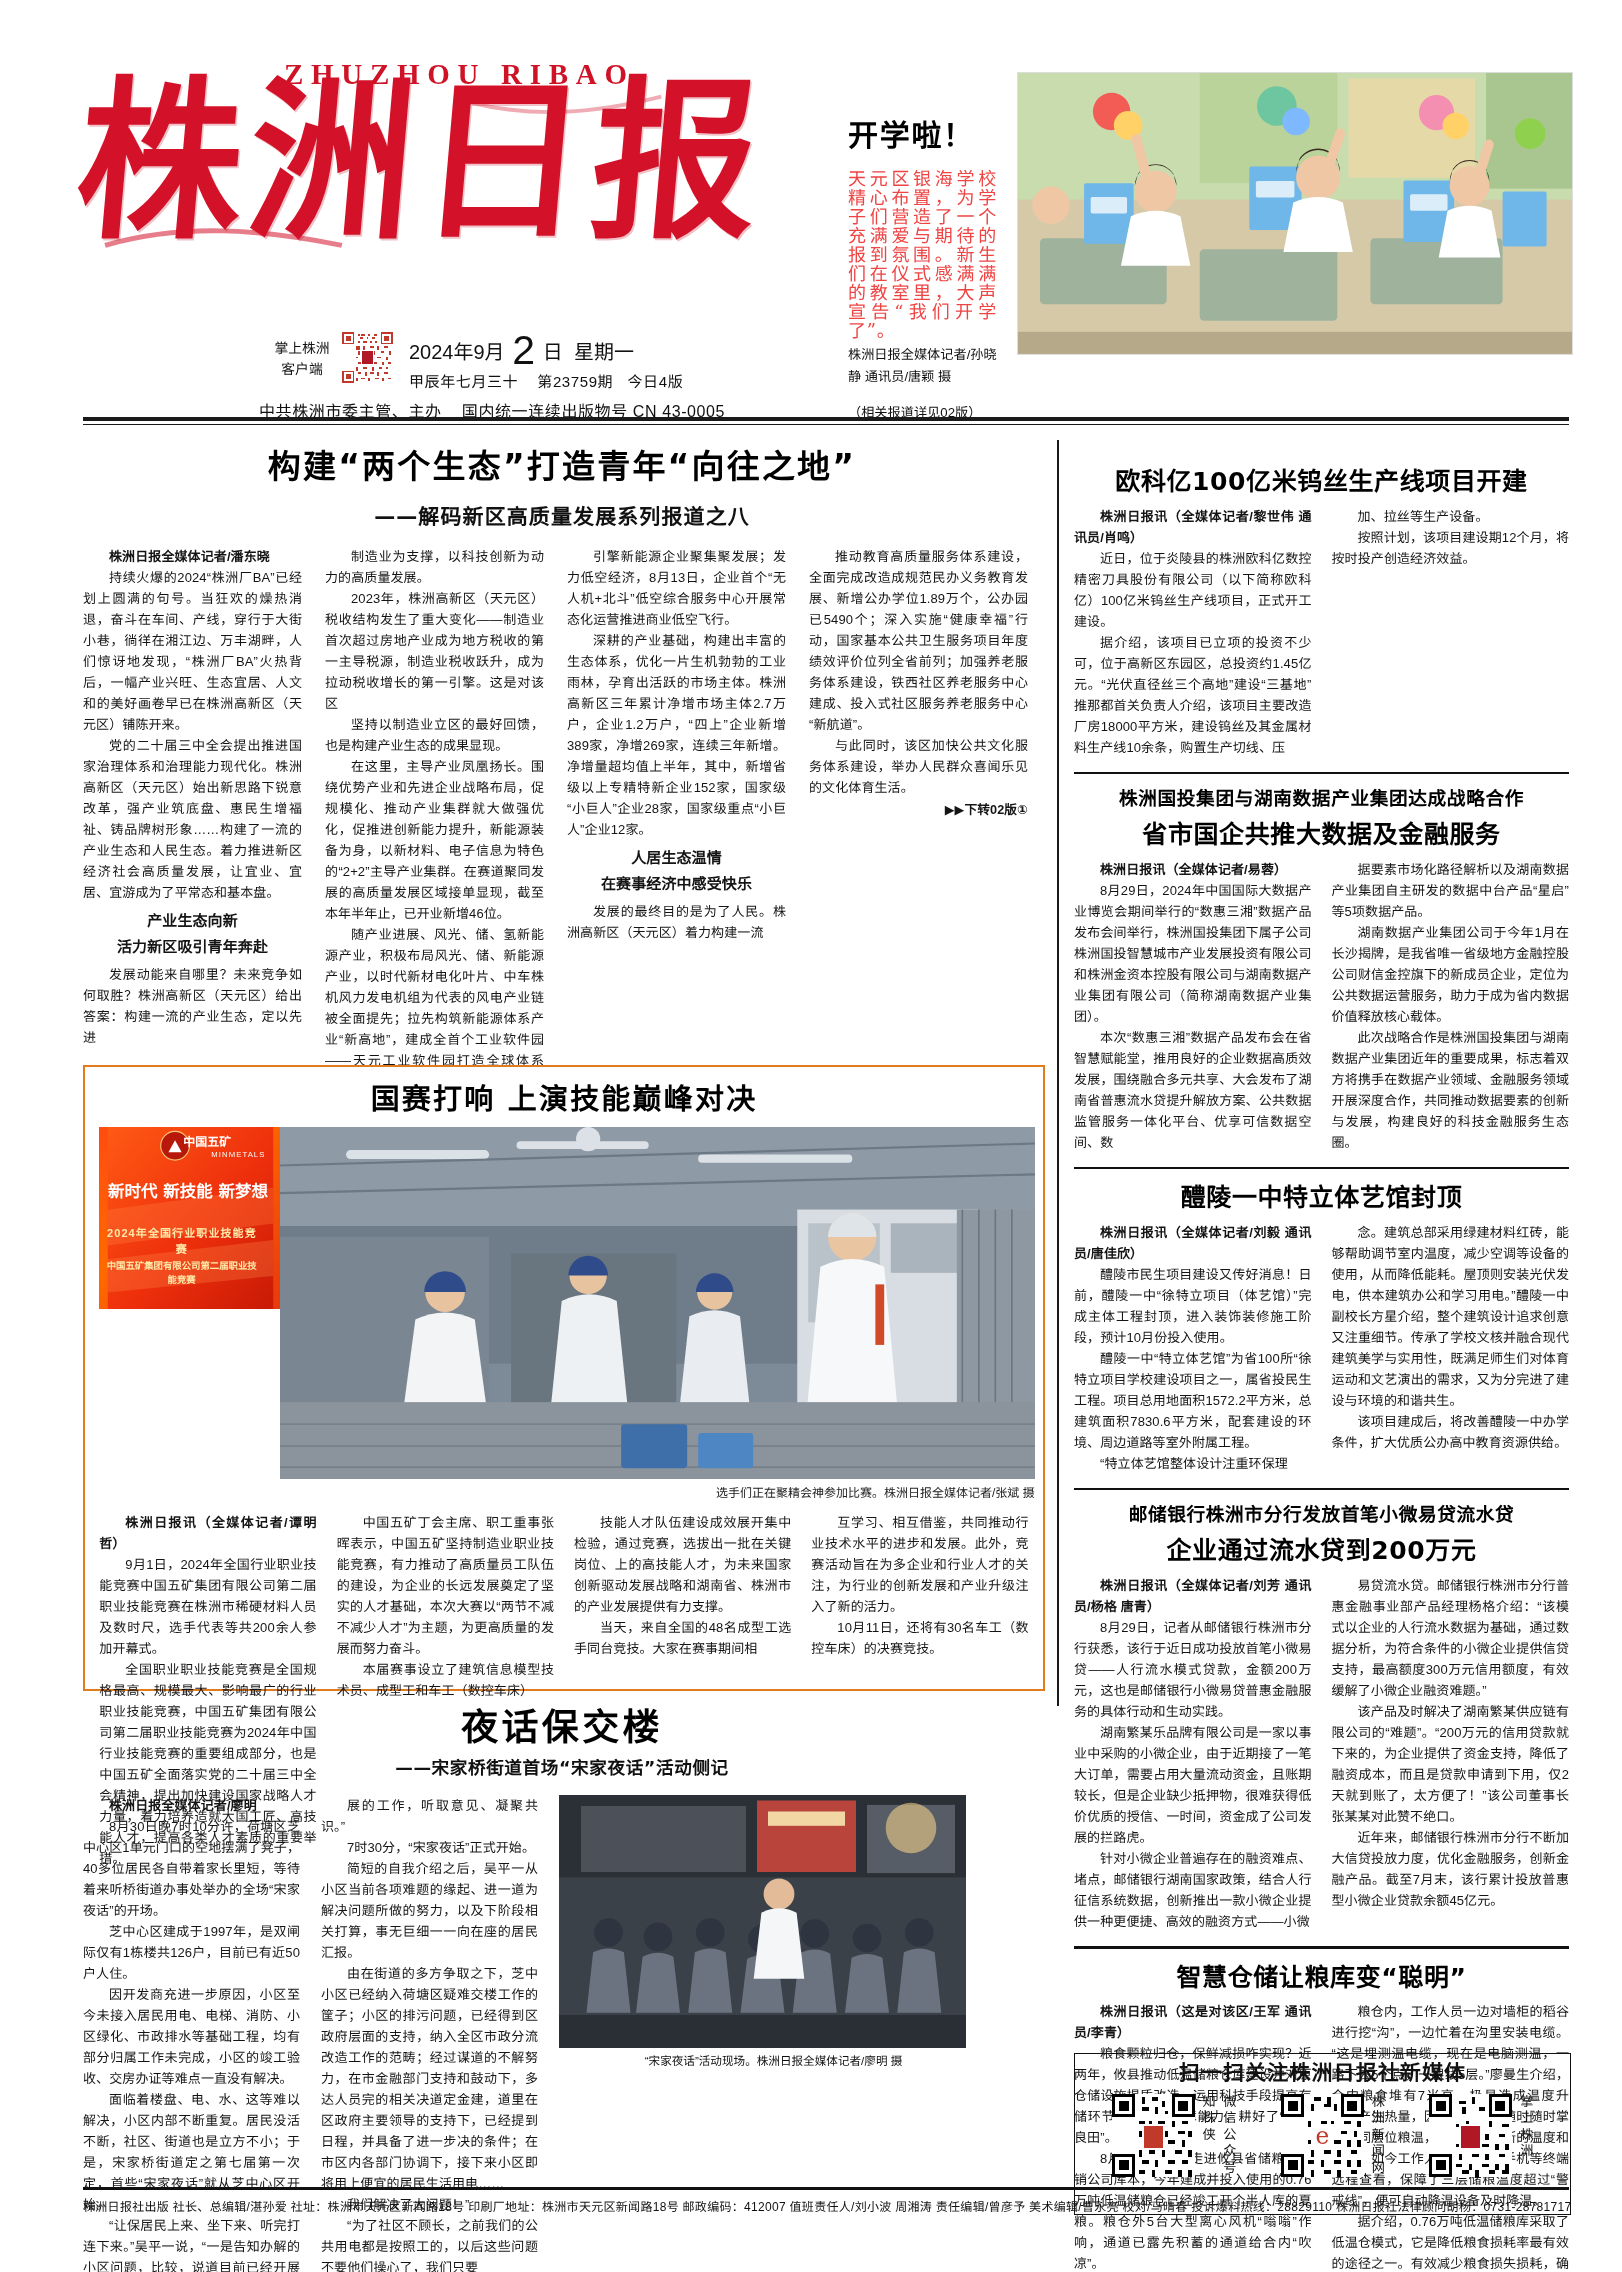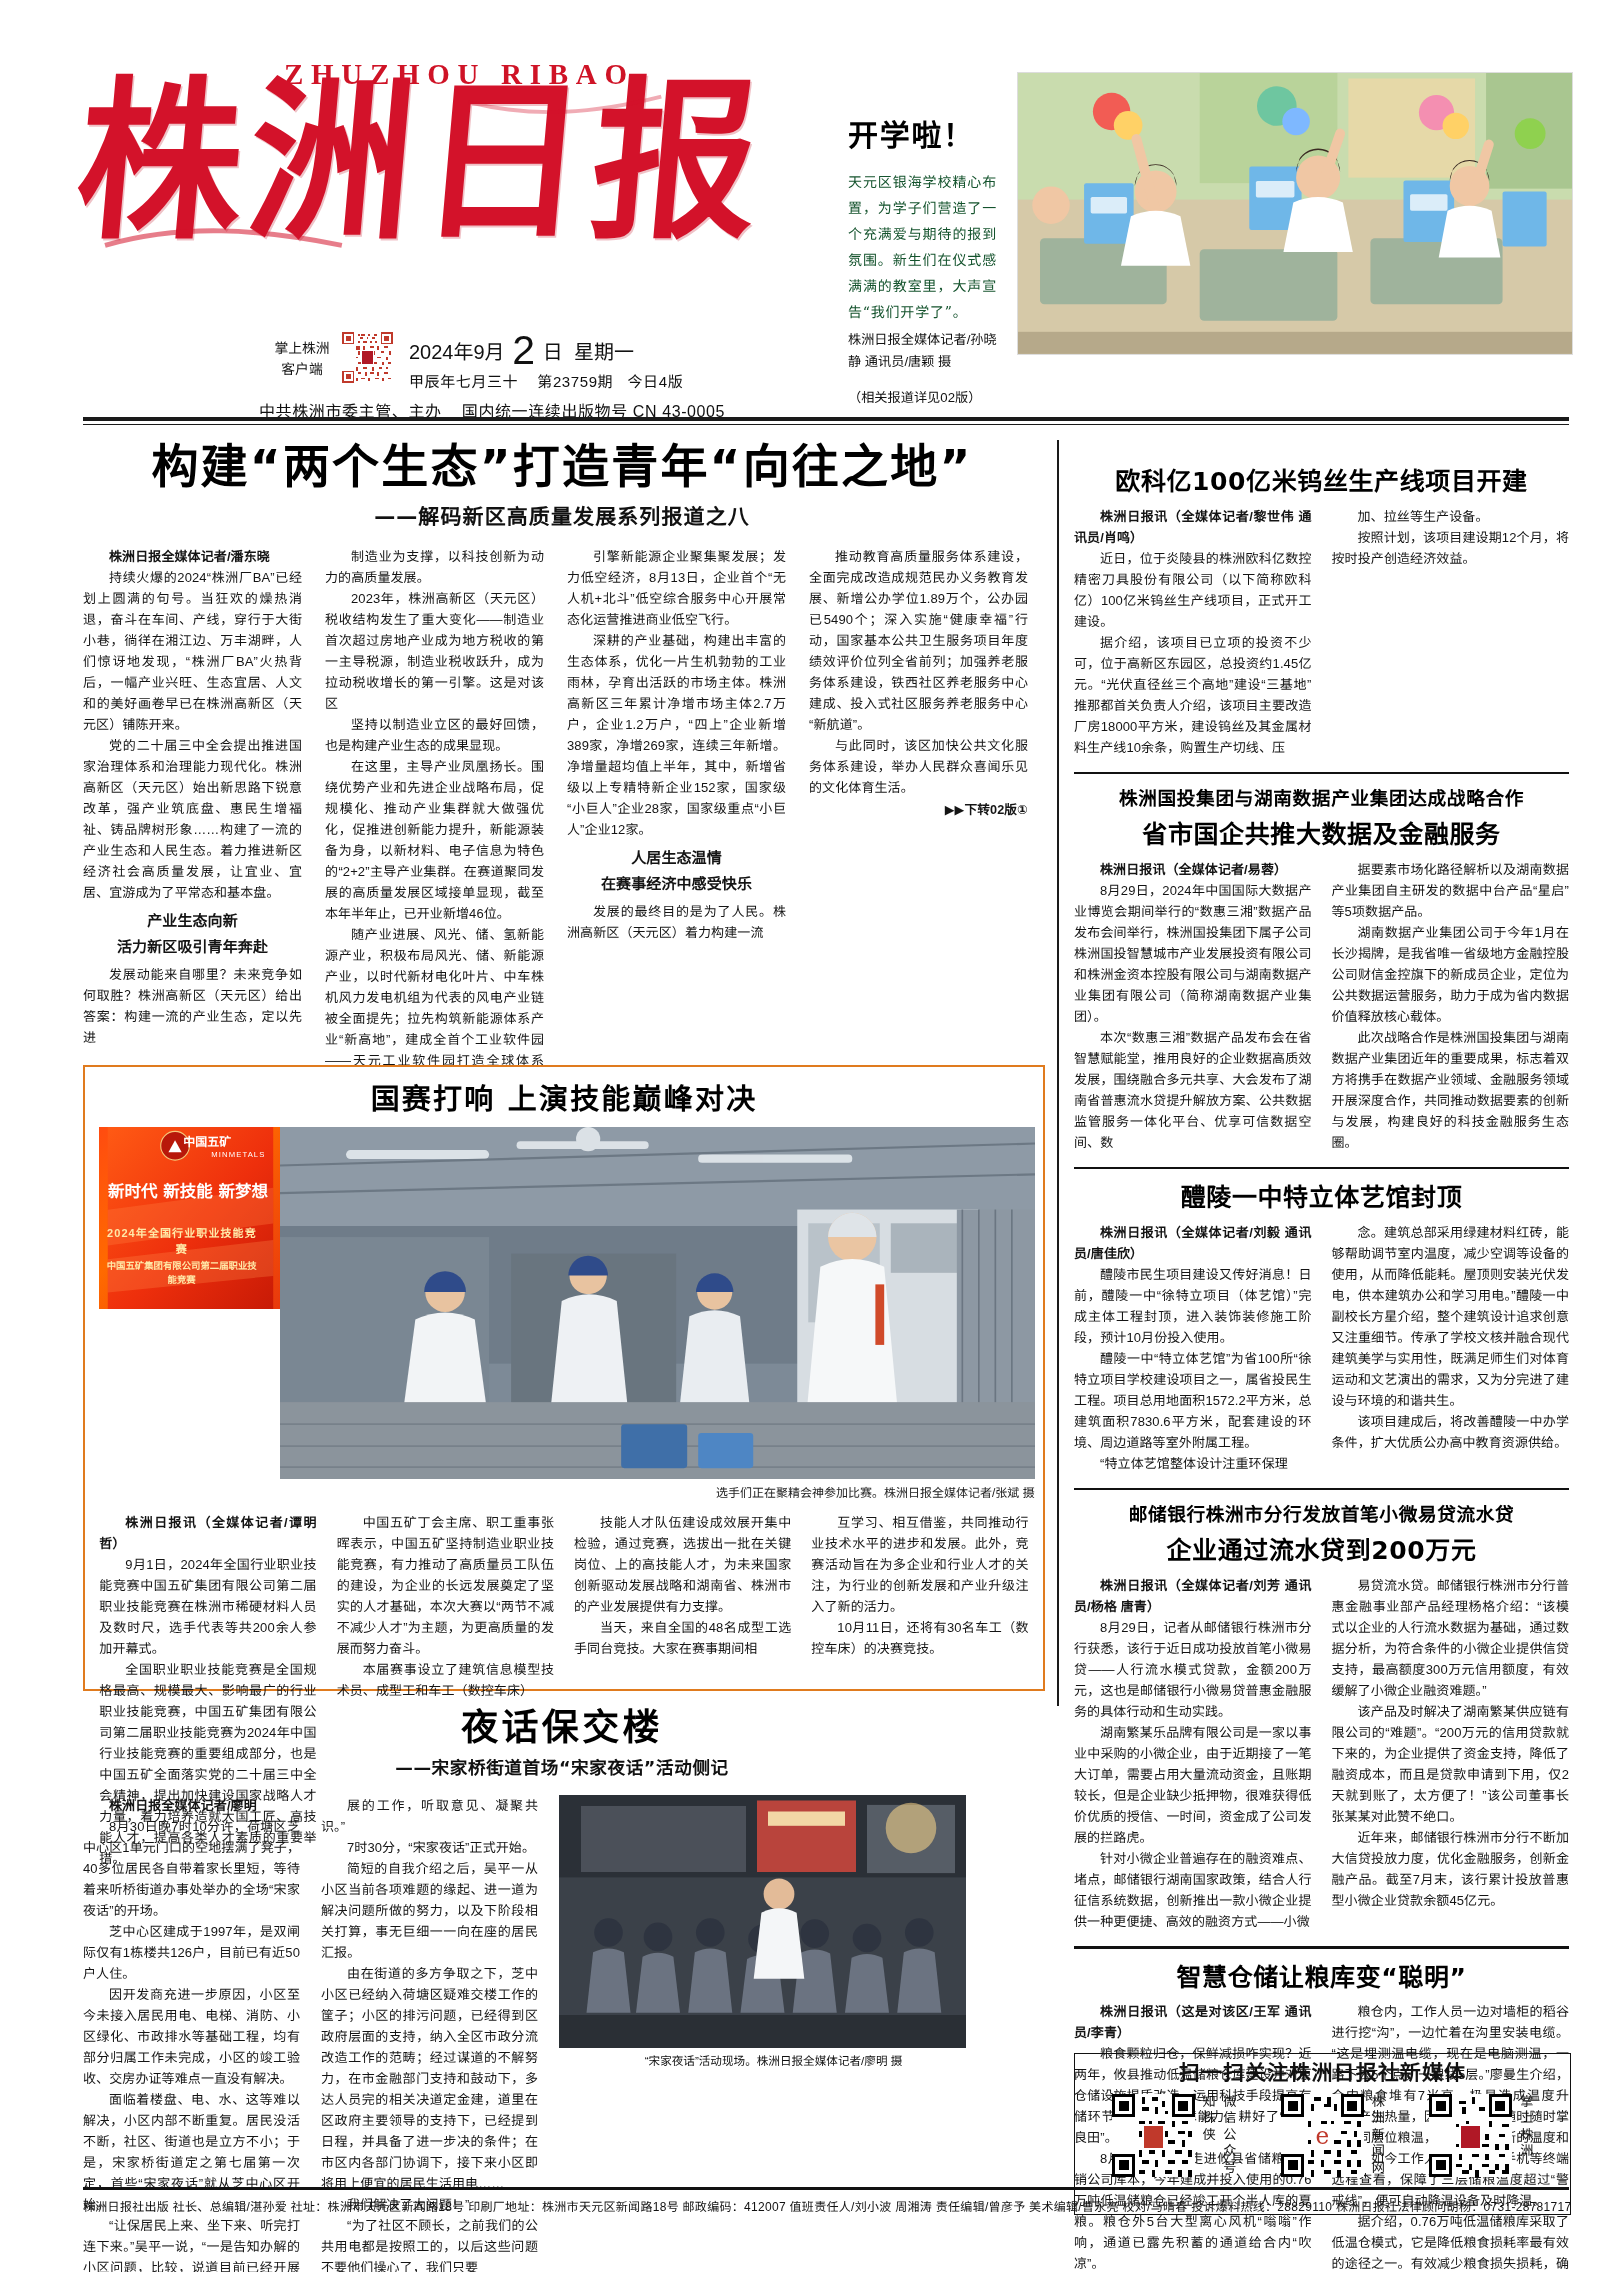--- a/index.html
+++ b/index.html
@@ -39,21 +39,21 @@
   .pub-sub{position:absolute;left:150px;top:40px;font-size:15px;color:#111;white-space:nowrap;letter-spacing:0.6px;}
   .pub-org{position:absolute;left:0px;top:68px;font-size:16px;color:#111;white-space:nowrap;letter-spacing:0.6px;}
 
   .hero-caption{position:absolute;left:848px;top:111px;width:149px;}
   .hero-kicker{
     font-size:30px;font-weight:700;letter-spacing:1.7px;color:#000;margin-bottom:14.3px;
     font-family:"DejaVu Sans",sans-serif;
   }
   .hero-body{
     font-family:"DejaVu Serif","Liberation Serif",serif;
-    font-size:14px;line-height:26px;text-align:justify;color:#14532d;letter-spacing:0.8px;
+    font-size:18px;line-height:19px;text-align:justify;color:#ef4444;letter-spacing:0.8px;
   }
   .hero-byline{font-size:13.2px;line-height:22px;color:#111;margin-top:3.3px;}
   .hero-note{font-size:13.2px;color:#111;margin-top:14.3px;}
 
   .hero-photo{position:absolute;left:1017px;top:72px;width:554px;height:281px;overflow:hidden;border:0.6px solid #ddd;}
 
   .rule-thick{position:absolute;left:83px;width:1486px;background:#1a1a1a;}
   .col-text{
     font-size:13px;line-height:21px;text-align:justify;color:#141414;letter-spacing:0.1px;
     font-family:"Liberation Sans","DejaVu Sans",sans-serif;
@@ -61,21 +61,21 @@
   .col-text p{margin:0 0 0 0;text-indent:2em;}
   .byline{font-weight:700;font-size:13px;line-height:21px;}
   .subhead{
     text-align:center;font-weight:700;font-size:15px;line-height:23px;margin:7.7px 0 5.5px;
     font-family:"DejaVu Sans",sans-serif;
   }
 
   
   .lead{position:absolute;left:83px;top:438px;width:958px;}
   .lead-title{
-    text-align:center;font-size:47px;line-height:57px;font-weight:700;
+    text-align:center;font-size:33px;line-height:57px;font-weight:700;
     font-family:"DejaVu Sans",sans-serif;letter-spacing:2.2px;color:#000;
   }
   .lead-sub{
     text-align:center;font-size:21px;line-height:32px;margin-top:5.5px;font-weight:700;
     font-family:"DejaVu Sans",sans-serif;letter-spacing:1.1px;color:#111;
   }
   .lead-cols{display:flex;gap:23px;margin-top:13.2px;}
   .lead-cols .c{width:219px;}
 
   

